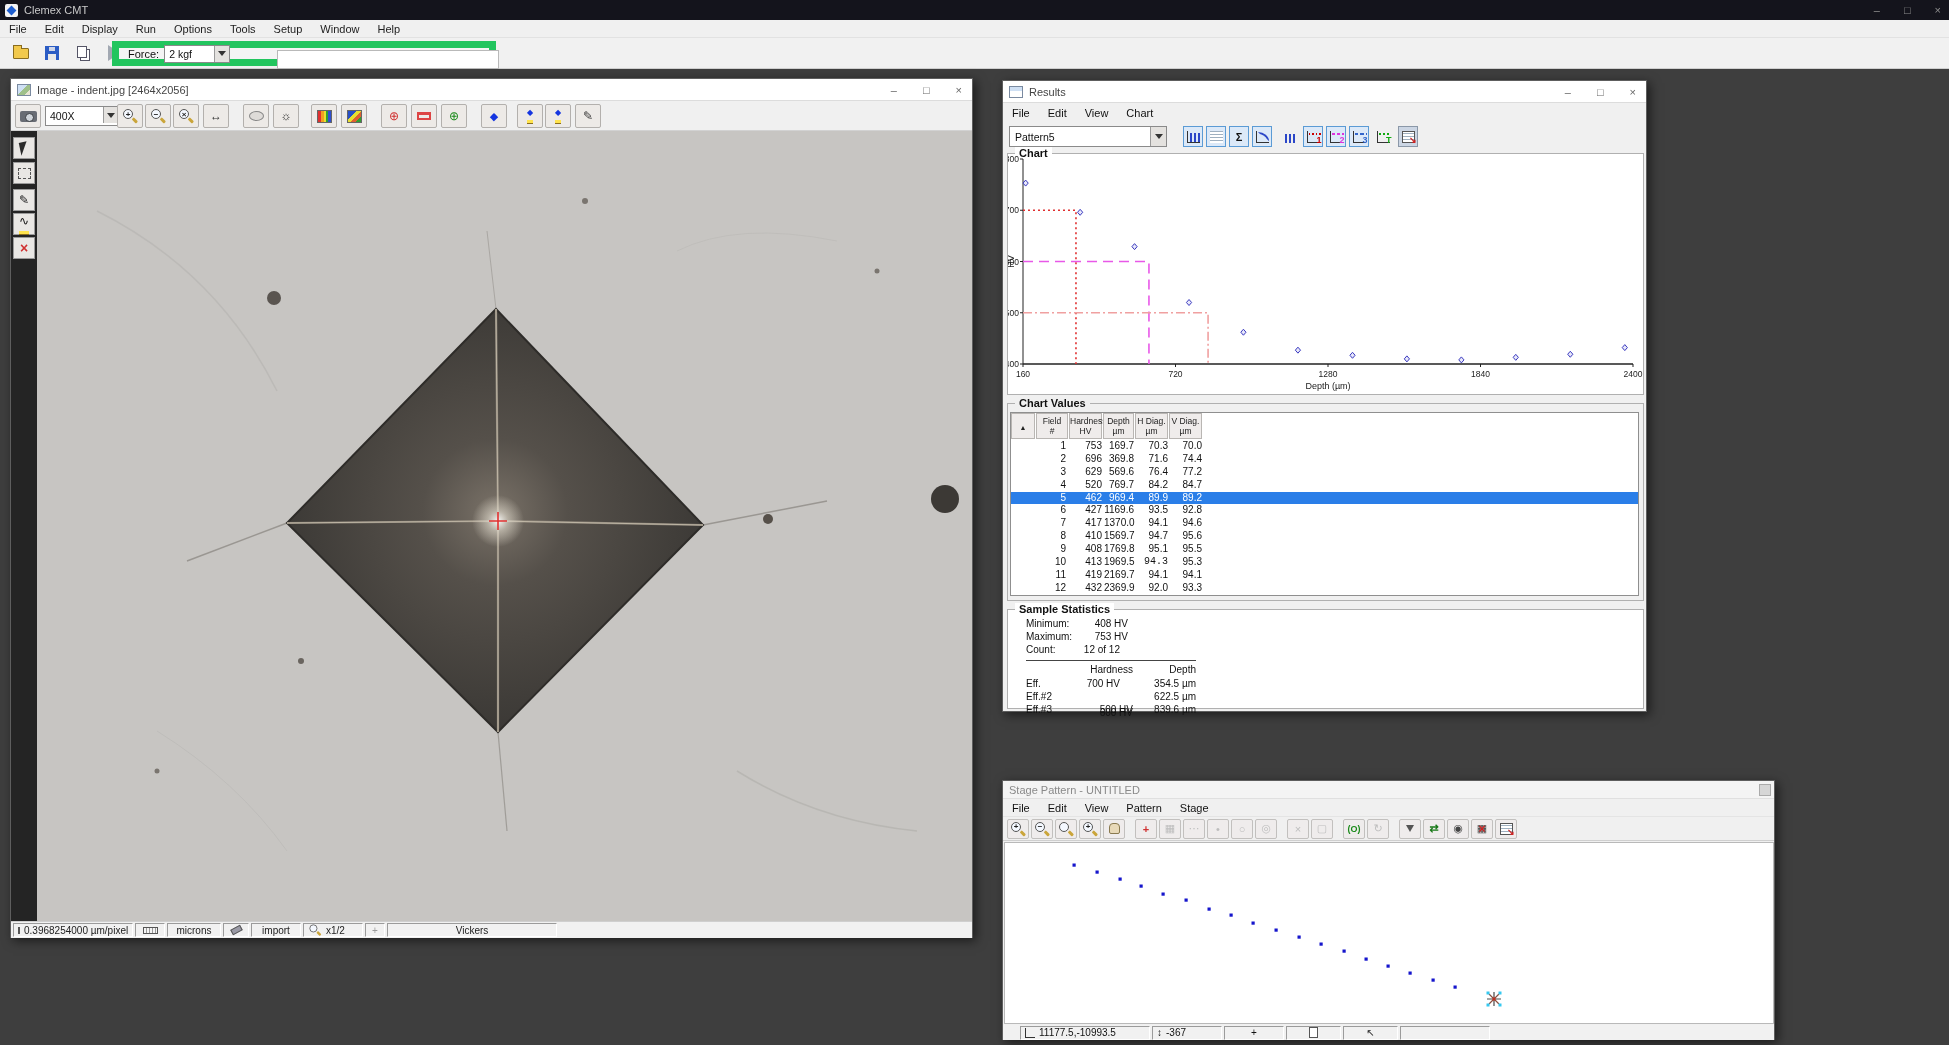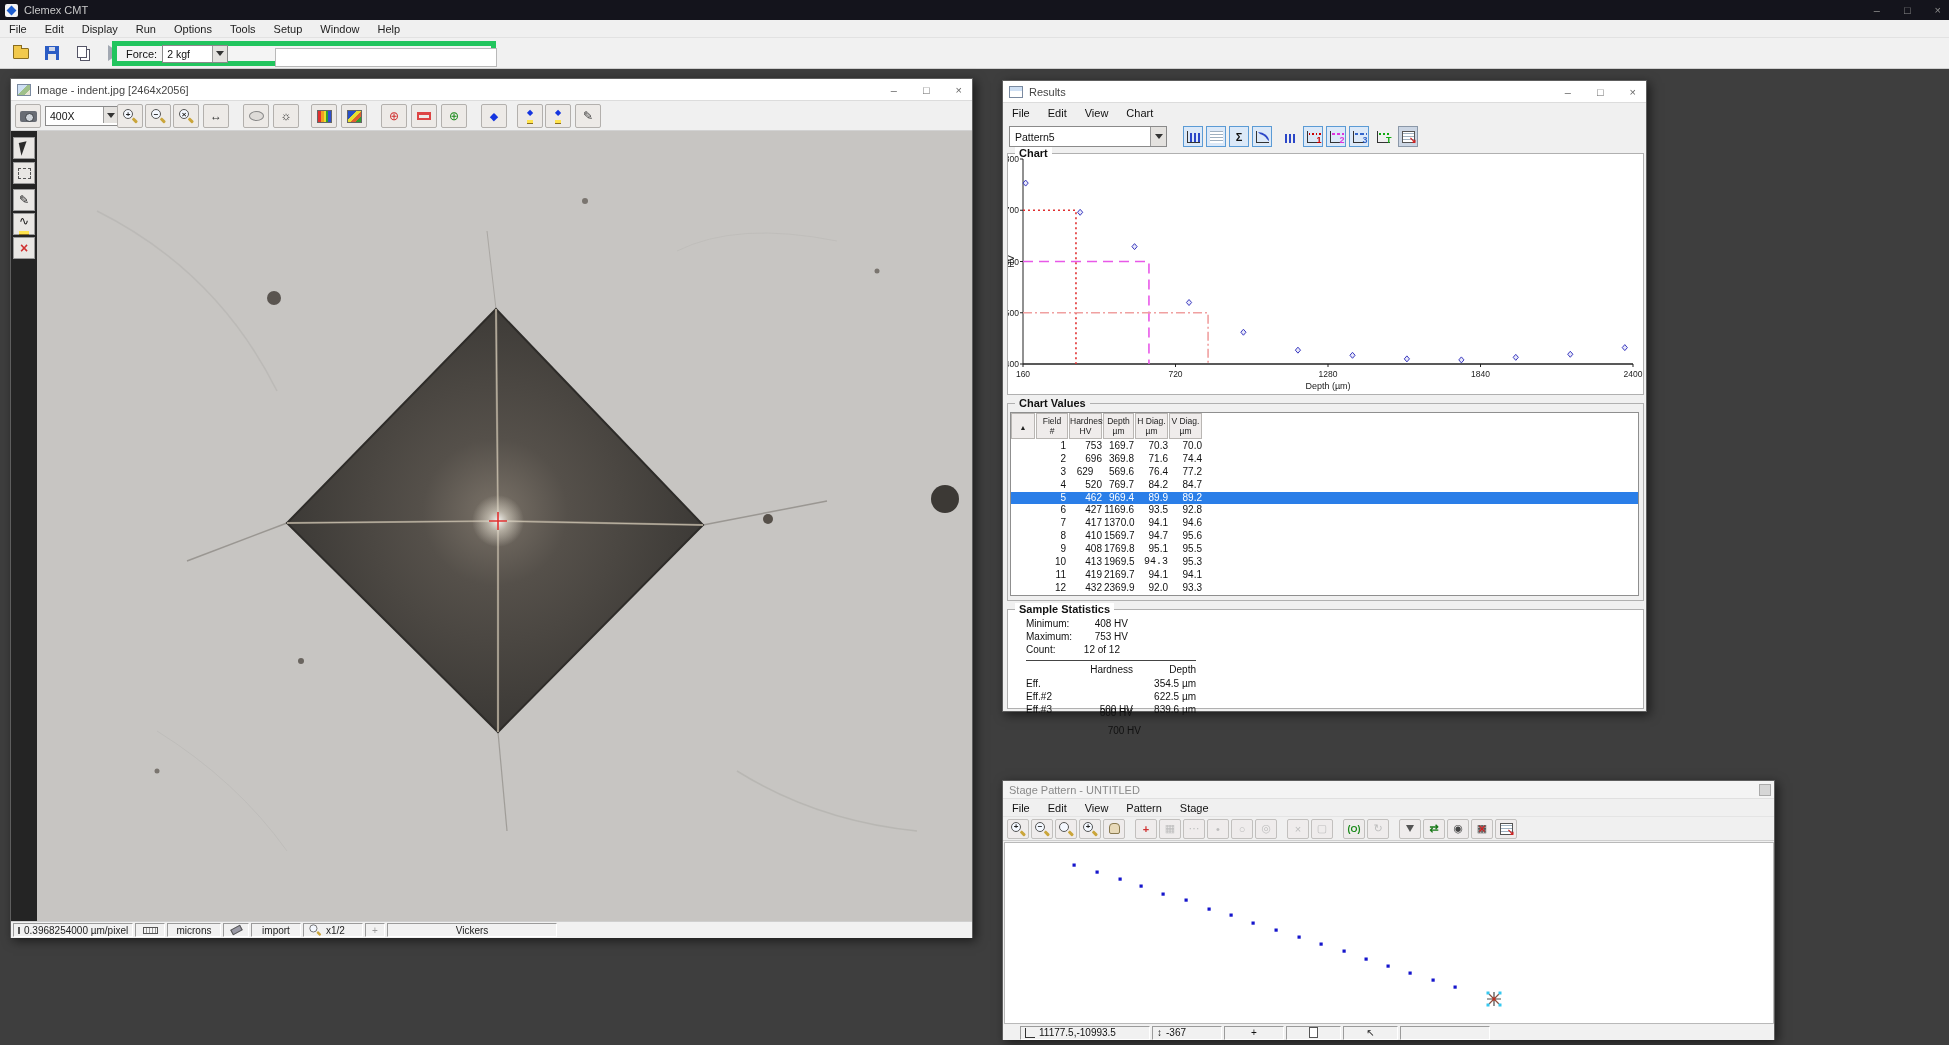--- a/index.html
+++ b/index.html
@@ -17,21 +17,21 @@
     display:flex; align-items:center; justify-content:center; }
   .app-logo i { width:7px; height:7px; background:#1f5fd0; transform:rotate(45deg); display:block; }
   .main-controls { position:absolute; right:8px; top:0; height:20px; display:flex; align-items:center; gap:24px; color:#8f8f8f; font-size:11px; }
   .main-controls span { cursor:default; }
   .menubar { position:absolute; left:0; width:1949px; background:#f0f0f0; display:flex; align-items:center; font-size:11px; color:#1c1c1c; }
   .menubar.top { top:20px; height:18px; border-bottom:1px solid #e2e2e2; }
   .menu-item { padding:2px 9px; }
   .main-toolbar { position:absolute; left:0; top:38px; width:1949px; height:31px; background:#f1f1f1; border-bottom:1px solid #cfcfcf; }
   .tb-row { display:flex; align-items:center; gap:6px; padding:3px 0 0 8px; }
   .tb-btn { width:25px; height:24px; display:flex; align-items:center; justify-content:center; border-radius:2px; }
-  .force-group { position:absolute; left:112px; top:3px; width:384px; height:25px; border:5px solid #22c55e; background:#f4f4f4; display:flex; align-items:center; gap:5px; padding-left:9px; font-size:11px; }
+  .force-group { position:absolute; left:112px; top:3px; width:384px; height:25px; border:7px solid #22c55e; background:#f4f4f4; display:flex; align-items:center; gap:5px; padding-left:9px; font-size:11px; }
   .force-field { position:absolute; left:158px; top:2px; width:222px; height:19px; background:#fff; border:1px solid #b9b9b9; }
   .selectbox { position:relative; width:66px; height:18px; background:#fff; border:1px solid #8a8a8a; font-size:10.5px; display:flex; align-items:center; padding-left:4px; }
   .selectbox .arrowbtn { position:absolute; right:0; top:0; width:15px; height:16px; background:#e4e2df; border-left:1px solid #9a9a9a; display:flex; align-items:center; justify-content:center; }
   .tri-down { width:0; height:0; border-left:4px solid transparent; border-right:4px solid transparent; border-top:5px solid #333; }
   
   .win { position:absolute; background:#f0f0f0; border:1px solid #5e5e5e; box-shadow:3px 3px 10px rgba(0,0,0,.55); }
   .win-title { position:relative; height:22px; background:#ffffff; border-bottom:1px solid #dcdcdc; display:flex; align-items:center; gap:6px; padding-left:6px; font-size:11px; color:#444; }
   .win-controls { position:absolute; right:10px; top:0; height:22px; display:flex; align-items:center; gap:26px; color:#666; font-size:11px; }
   .icon16 { width:14px; height:12px; border:1px solid #7a8aa0; background:linear-gradient(135deg,#cfe0f4 0 45%,#9fc08a 45% 75%,#e8e4d2 75%); }
   
@@ -491,21 +491,21 @@
             </div>
             <div class="cv-row">
               <span style="left: 2px; width: 53px;">2</span>
               <span style="left: 57px; width: 34px;">696</span>
               <span style="left: 93px; width: 30px;">369.8</span>
               <span style="left: 125px; width: 32px;">71.6</span>
               <span style="left: 159px; width: 32px;">74.4</span>
             </div>
             <div class="cv-row">
               <span style="left: 2px; width: 53px;">3</span>
-              <span style="left: 57px; width: 34px; text-align: center;">629</span>
+              <span style="left: 57px; width: 34px;">629</span>
               <span style="left: 93px; width: 30px;">569.6</span>
               <span style="left: 125px; width: 32px;">76.4</span>
               <span style="left: 159px; width: 32px;">77.2</span>
             </div>
             <div class="cv-row">
               <span style="left: 2px; width: 53px;">4</span>
               <span style="left: 57px; width: 34px;">520</span>
               <span style="left: 93px; width: 30px;">769.7</span>
               <span style="left: 125px; width: 32px;">84.2</span>
               <span style="left: 159px; width: 32px;">84.7</span>
@@ -576,21 +576,21 @@
       <span class="ra" style="left:60px;top:8px;width:60px">408 HV</span>
       <span class="stat-line" style="left:18px;top:21px">Maximum:</span>
       <span class="ra" style="left:60px;top:21px;width:60px">753 HV</span>
       <span class="stat-line" style="left:18px;top:34px">Count:</span>
       <span class="ra" style="left:40px;top:34px;width:72px">12 of 12</span>
       <span style="position:absolute;left:18px;top:50px;width:170px;border-top:1px solid #444"></span>
       <span class="ra" style="left:65px;top:54px;width:60px">Hardness</span>
       <span class="ra" style="left:130px;top:54px;width:58px">Depth</span>
       <div id="stats-rows">
           <span class="ra" style="left: 18px; top: 68px; width: 40px; text-align: left;">Eff.</span>
-          <span class="ra" style="left: 73px; top: 68px; width: 60px; margin-top: 47px;">700 HV</span>
+          <span class="ra" style="left: 52px; top: 68px; width: 60px;">700 HV</span>
           <span class="ra" style="left: 130px; top: 68px; width: 58px;">354.5 µm</span>
           <span class="ra" style="left: 18px; top: 81px; width: 40px; text-align: left;">Eff.#2</span>
           <span class="ra" style="left: 65px; top: 97px; width: 60px;">600 HV</span>
           <span class="ra" style="left: 130px; top: 81px; width: 58px;">622.5 µm</span>
           <span class="ra" style="left: 18px; top: 94px; width: 40px; text-align: left;">Eff.#3</span>
           <span class="ra" style="left: 65px; top: 94px; width: 60px;">500 HV</span>
           <span class="ra" style="left: 130px; top: 94px; width: 58px;">839.6 µm</span>
         </div>
     </div>
   </div>

